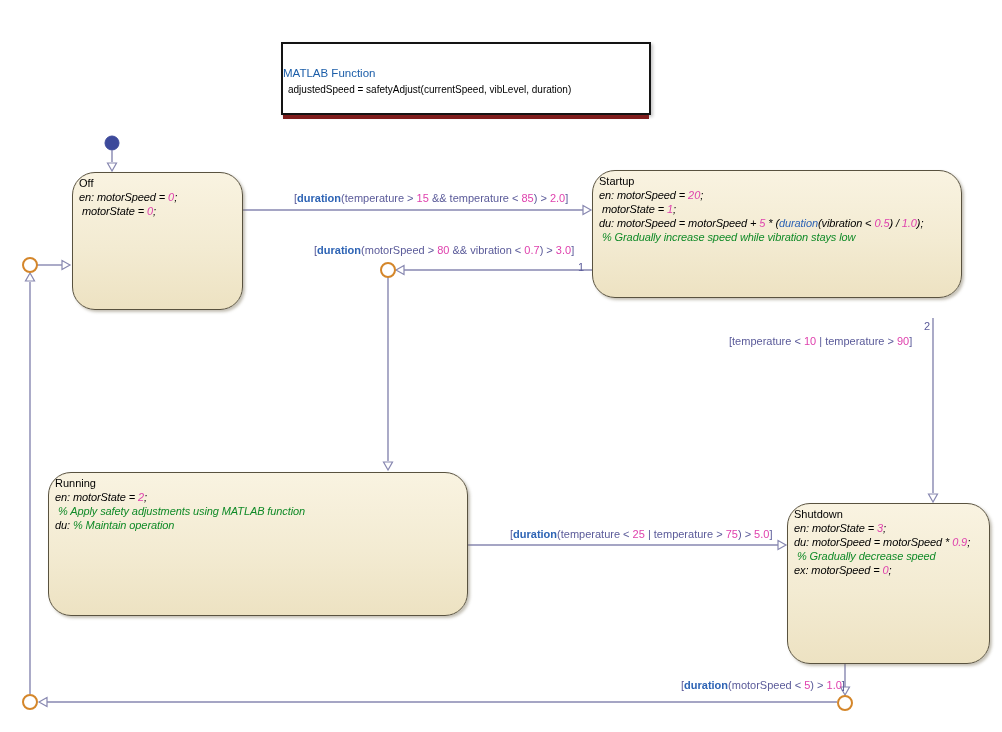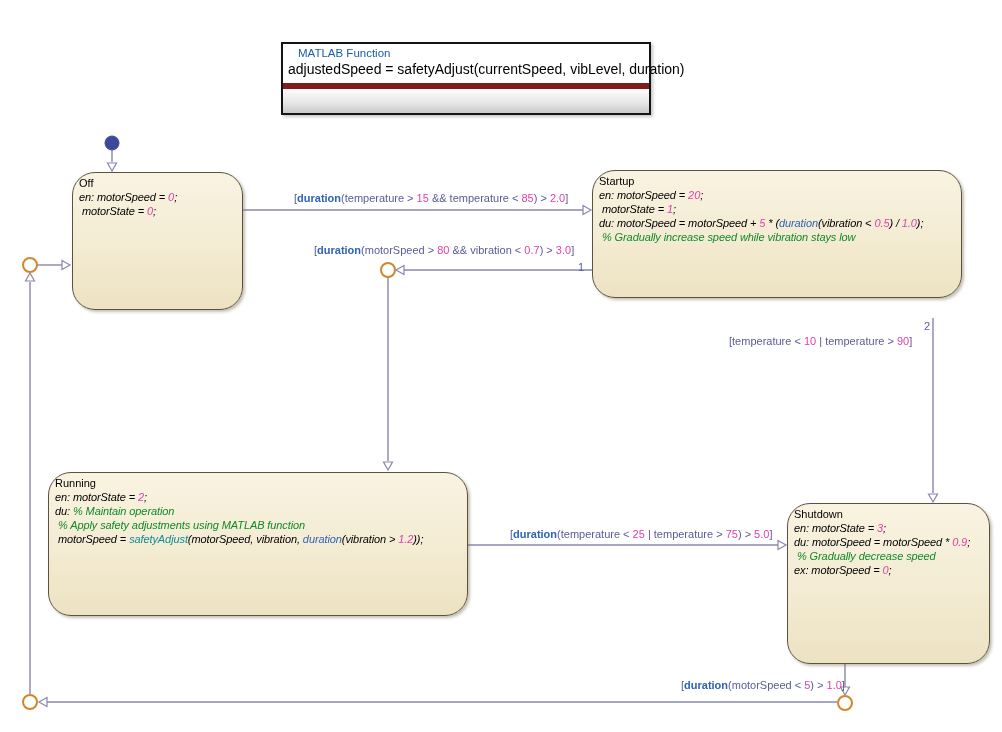--- a/index.html
+++ b/index.html
@@ -44,22 +44,22 @@
   #lbl-shutdown-off{left:657px;top:678px;}
   #ord-1{left:578px;top:261px;}
   #ord-2{left:924px;top:320px;}
 
   .fnbox{
     position:absolute;left:281px;top:42px;width:370px;height:73px;box-sizing:border-box;
     border:2px solid #141414;background:#ffffff;
     box-shadow:2px 2px 3px rgba(0,0,0,.22);
     display:flex;flex-direction:column;
   }
-  .fn-title{color:#1c5ea9;font-size:11.5px;line-height:15px;padding:2px 15px 0;white-space:nowrap;}
-  .fn-sig{color:#000;font-size:14px;line-height:15px;padding:1px 5px 6px;border-bottom:6px solid #7f1d1d;white-space:nowrap;}
+  .fn-title{color:#1c5ea9;font-size:11.5px;line-height:15px;padding:2px 0 0;white-space:nowrap;margin-top:20px;}
+  .fn-sig{color:#000;font-size:10px;line-height:15px;padding:1px 5px 18px;border-bottom:4px solid #7f1d1d;white-space:nowrap;}
   .fn-body{flex:1;background:linear-gradient(180deg,#fdfdfd 0%,#e8e8e8 55%,#c9c9c9 100%);}
 </style>
 </head>
 <body>
 
 <div id="canvas">
 
   <svg class="wires" width="1002" height="732">
 
     <circle class="init-dot" cx="112" cy="143" r="7"></circle>
@@ -114,23 +114,22 @@
     <div class="state-title">Startup</div>
     <div class="code-line"><span class="seg plain">en: motorSpeed = </span><span class="seg num">20</span><span class="seg plain">;</span></div>
     <div class="code-line"><span class="seg plain"> motorState = </span><span class="seg num">1</span><span class="seg plain">;</span></div>
     <div class="code-line"><span class="seg plain">du: motorSpeed = motorSpeed + </span><span class="seg num">5</span><span class="seg plain"> * (</span><span class="seg kw">duration</span><span class="seg plain">(vibration &lt; </span><span class="seg num">0.5</span><span class="seg plain">) / </span><span class="seg num">1.0</span><span class="seg plain">);</span></div>
     <div class="code-line"><span class="seg comment"> % Gradually increase speed while vibration stays low</span></div>
   </div>
 
   <div class="state" id="state-running">
     <div class="state-title">Running</div>
     <div class="code-line"><span class="seg plain">en: motorState = </span><span class="seg num">2</span><span class="seg plain">;</span></div>
+    <div class="code-line"><span class="seg comment"> % Apply safety adjustments using MATLAB function</span></div>
     <div class="code-line"><span class="seg plain">du: </span><span class="seg comment">% Maintain operation</span></div>
-    <div class="code-line"><span class="seg comment"> % Apply safety adjustments using MATLAB function</span></div>
-    <div class="code-line"><span class="seg plain"> motorSpeed = </span><span class="seg fn">safetyAdjust</span><span class="seg plain">(motorSpeed, vibration, </span><span class="seg kw">duration</span><span class="seg plain">(vibration &gt; </span><span class="seg num">1.2</span><span class="seg plain">));</span></div>
   </div>
 
   <div class="state" id="state-shutdown">
     <div class="state-title">Shutdown</div>
     <div class="code-line"><span class="seg plain">en: motorState = </span><span class="seg num">3</span><span class="seg plain">;</span></div>
     <div class="code-line"><span class="seg plain">du: motorSpeed = motorSpeed * </span><span class="seg num">0.9</span><span class="seg plain">;</span></div>
     <div class="code-line"><span class="seg comment"> % Gradually decrease speed</span></div>
     <div class="code-line"><span class="seg plain">ex: motorSpeed = </span><span class="seg num">0</span><span class="seg plain">;</span></div>
   </div>
 

